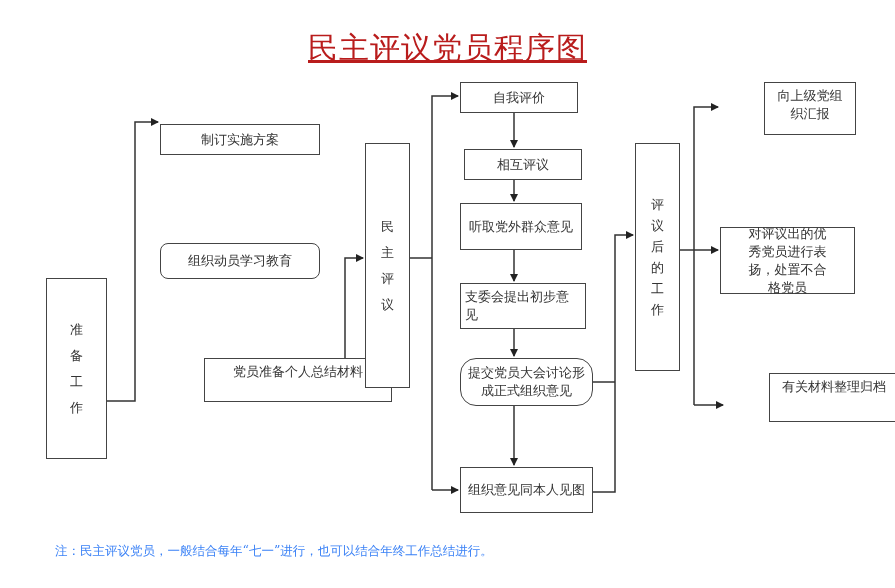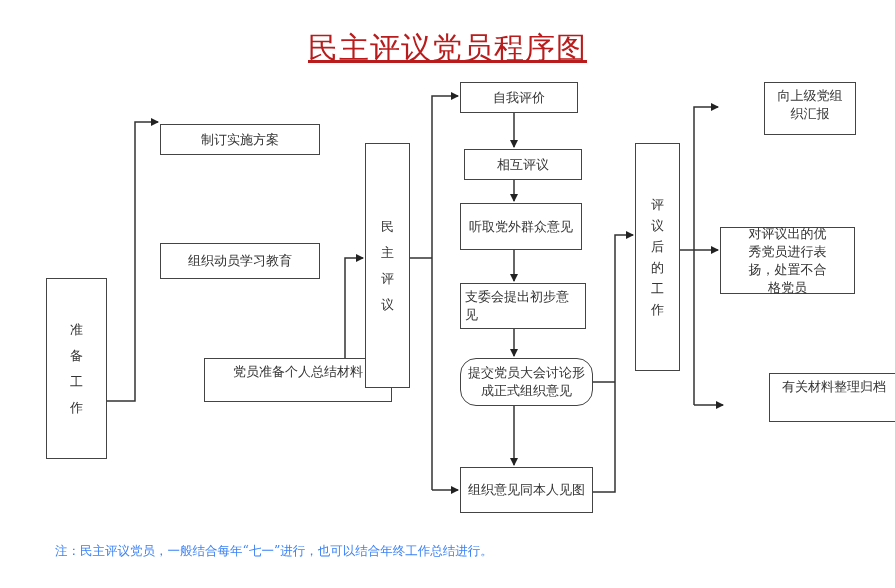--- a/index.html
+++ b/index.html
@@ -53,21 +53,21 @@
 </svg>
 
 <div class="box vbox" style="left:46px;top:278px;width:61px;height:181px;">
   <span>准</span>
   <span>备</span>
   <span>工</span>
   <span>作</span>
 </div>
 
 <div class="box" style="left:160px;top:112px;width:160px;height:31px;margin-top:12px;">制订实施方案</div>
-<div class="box" style="left:160px;top:243px;width:160px;height:36px;">组织动员学习教育</div>
+<div class="box" style="left:160px;top:243px;width:160px;height:36px;border-radius:8px;">组织动员学习教育</div>
 <div class="box top" style="left:160px;top:358px;width:188px;height:44px;">党员准备个人总结材料</div>
 
 <div class="box vbox" style="left:365px;top:143px;width:45px;height:245px;">
   <span>民</span>
   <span>主</span>
   <span>评</span>
   <span>议</span>
 </div>
 
 <div class="box" style="left:460px;top:82px;width:118px;height:31px;">自我评价</div>

